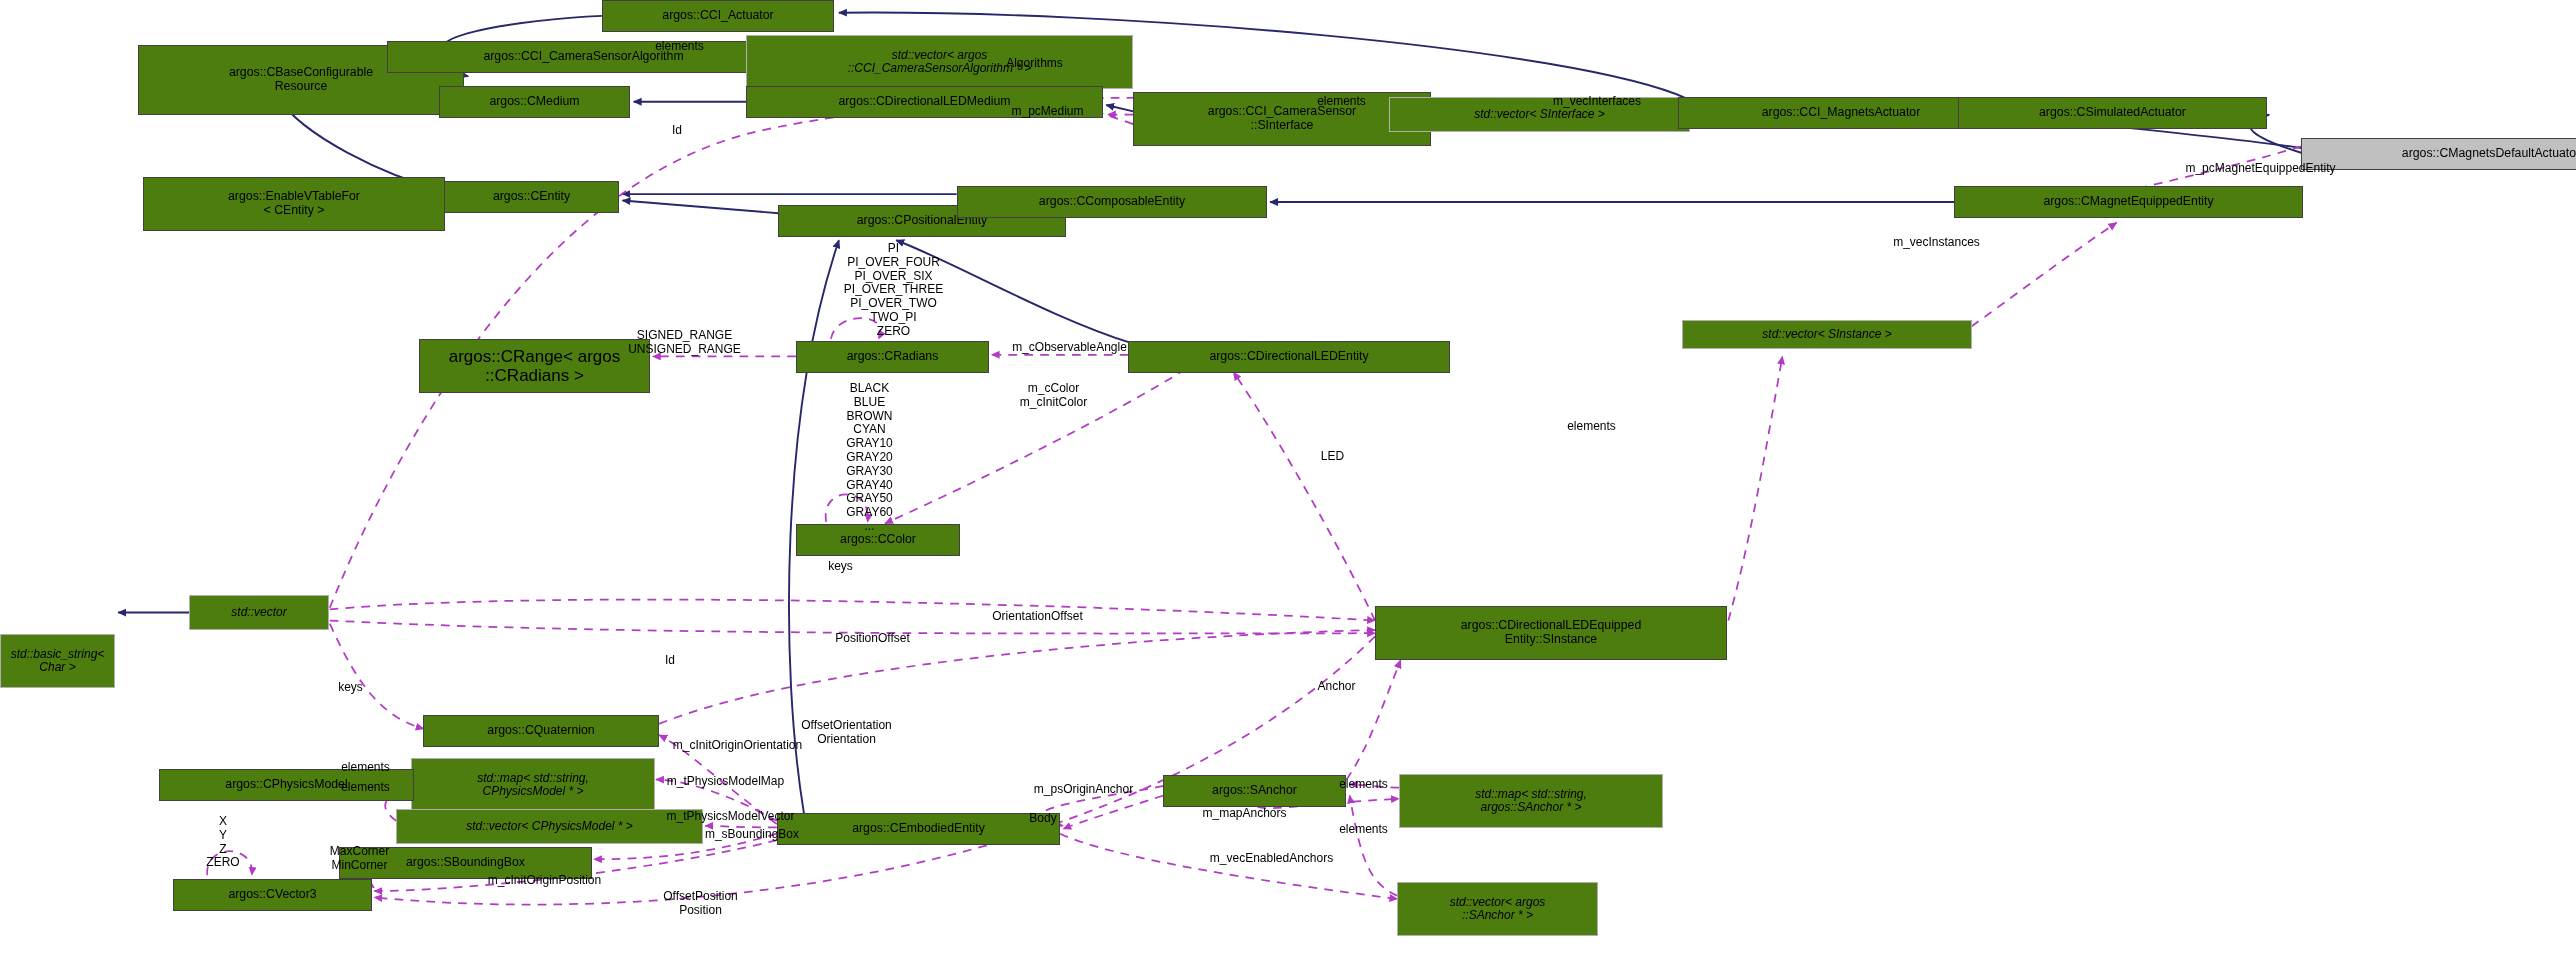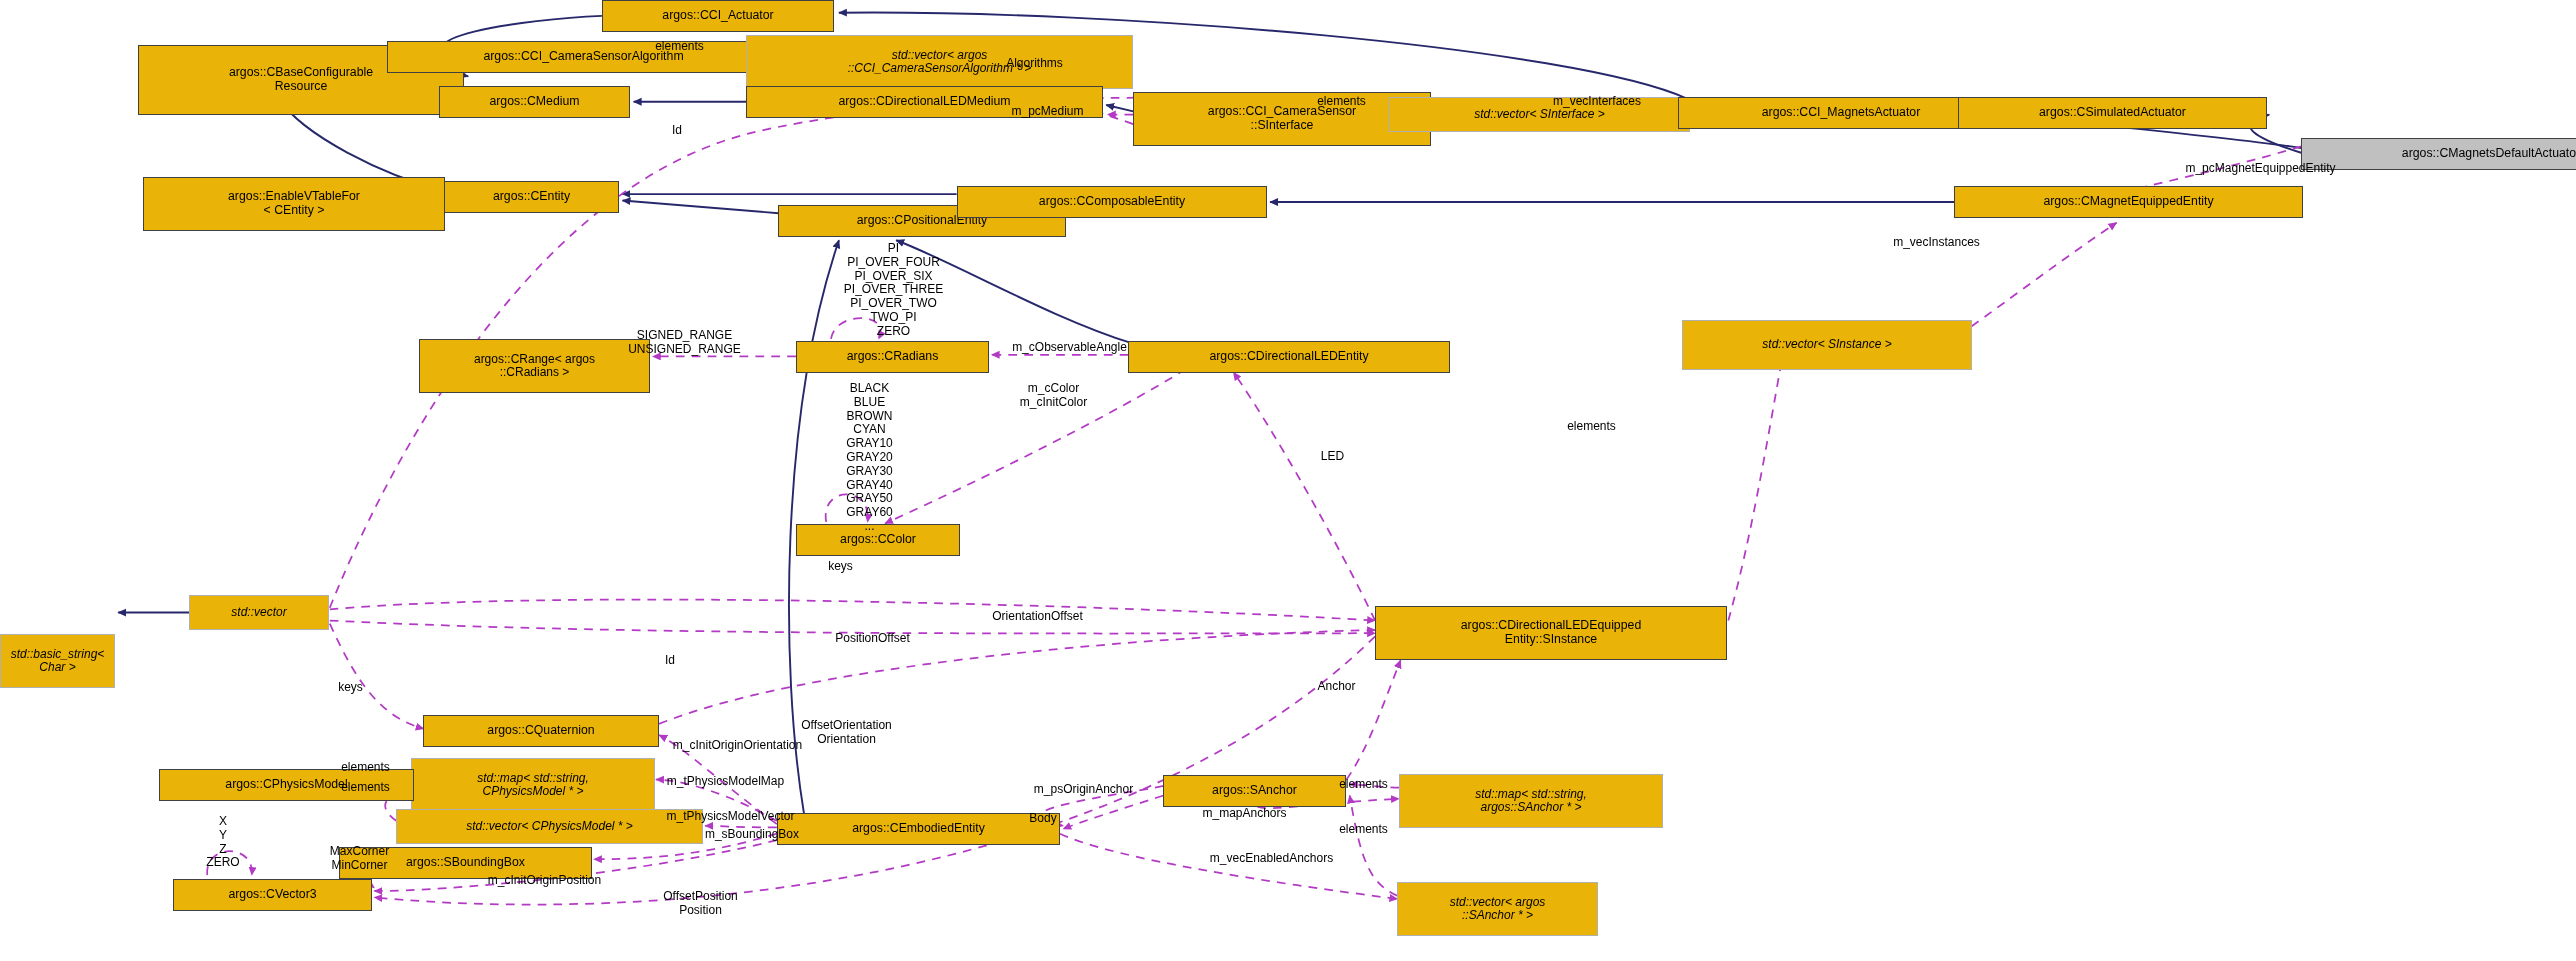--- a/index.html
+++ b/index.html
@@ -14,21 +14,21 @@
   svg#edges{position:absolute;left:0;top:0;width:2576px;height:961px;}
   .node{
     position:absolute;
     box-sizing:border-box;
     display:flex;
     align-items:center;
     justify-content:center;
     text-align:center;
     line-height:1.12;
     white-space:pre;
-    background:#eab308;
+    background:#4d7c0f;
     color:#000000;
     font-size:12px;
     padding:0.8px 3.2px;
   }
   .node.cls{border:1.6px solid #404040;}
   .node.tmpl{border:0.8px solid #b0b0b0;font-size:12px;font-style:italic;}
   .node.cur{border:1.6px solid #404040;background:#c0c0c0;}
   .elabel{
     position:absolute;
     font-size:11.5px;
@@ -123,25 +123,25 @@
       <div class="node tmpl" style="left: 1389px; top: 97px; width: 301px; height: 35px; font-size: 12px; border-color: rgb(176, 176, 176);">std::vector&lt; SInterface &gt;</div>
       <div class="node cls" style="left: 1678px; top: 97px; width: 326px; height: 32px; font-size: 12.3px; border-color: rgb(64, 64, 64);">argos::CCI_MagnetsActuator</div>
       <div class="node cls" style="left: 1958px; top: 97px; width: 309px; height: 32px; font-size: 12.3px; border-color: rgb(64, 64, 64);">argos::CSimulatedActuator</div>
       <div class="node cur" style="left: 2301px; top: 138px; width: 380px; height: 32px; font-size: 12.3px; background: rgb(192, 192, 192); border-color: rgb(64, 64, 64);">argos::CMagnetsDefaultActuator</div>
       <div class="node cls" style="left: 143px; top: 177px; width: 302px; height: 54px; font-size: 12.3px; border-color: rgb(64, 64, 64);">argos::EnableVTableFor
 &lt; CEntity &gt;</div>
       <div class="node cls" style="left: 444px; top: 181px; width: 175px; height: 32px; font-size: 12.3px; border-color: rgb(64, 64, 64);">argos::CEntity</div>
       <div class="node cls" style="left: 778px; top: 205px; width: 288px; height: 32px; font-size: 12.3px; border-color: rgb(64, 64, 64);">argos::CPositionalEntity</div>
       <div class="node cls" style="left: 957px; top: 186px; width: 310px; height: 32px; font-size: 12.3px; border-color: rgb(64, 64, 64);">argos::CComposableEntity</div>
       <div class="node cls" style="left: 1954px; top: 186px; width: 349px; height: 32px; font-size: 12.3px; border-color: rgb(64, 64, 64);">argos::CMagnetEquippedEntity</div>
-      <div class="node cls" style="left: 419px; top: 339px; width: 231px; height: 54px; font-size: 12px; border-color: rgb(64, 64, 64);">argos::CRange&lt; argos
+      <div class="node cls" style="left: 419px; top: 339px; width: 231px; height: 54px; font-size: 17px; border-color: rgb(64, 64, 64);">argos::CRange&lt; argos
 ::CRadians &gt;</div>
       <div class="node cls" style="left: 796px; top: 341px; width: 193px; height: 32px; font-size: 12.3px; border-color: rgb(64, 64, 64);">argos::CRadians</div>
       <div class="node cls" style="left: 1128px; top: 341px; width: 322px; height: 32px; font-size: 12.3px; border-color: rgb(64, 64, 64);">argos::CDirectionalLEDEntity</div>
-      <div class="node tmpl" style="left: 1682px; top: 320px; width: 290px; height: 50px; font-size: 12px; border-color: rgb(176, 176, 176);">std::vector&lt; SInstance &gt;</div>
+      <div class="node tmpl" style="left: 1682px; top: 320px; width: 290px; height: 29px; font-size: 12px; border-color: rgb(176, 176, 176);">std::vector&lt; SInstance &gt;</div>
       <div class="node cls" style="left: 796px; top: 524px; width: 164px; height: 32px; font-size: 12.3px; border-color: rgb(64, 64, 64);">argos::CColor</div>
       <div class="node tmpl" style="left: 0px; top: 586px; width: 115px; height: 54px; font-size: 12px; border-color: rgb(176, 176, 176); margin-top: 48px;">std::basic_string&lt;
 Char &gt;</div>
       <div class="node tmpl" style="left: 189px; top: 595px; width: 140px; height: 35px; font-size: 12px; border-color: rgb(176, 176, 176);">std::vector</div>
       <div class="node cls" style="left: 1375px; top: 606px; width: 352px; height: 54px; font-size: 12.3px; border-color: rgb(64, 64, 64);">argos::CDirectionalLEDEquipped
 Entity::SInstance</div>
       <div class="node cls" style="left: 423px; top: 715px; width: 236px; height: 32px; font-size: 12.3px; border-color: rgb(64, 64, 64);">argos::CQuaternion</div>
       <div class="node tmpl" style="left: 411px; top: 758px; width: 244px; height: 54px; font-size: 12px; border-color: rgb(176, 176, 176);">std::map&lt; std::string,
 CPhysicsModel * &gt;</div>
       <div class="node cls" style="left: 159px; top: 769px; width: 255px; height: 32px; font-size: 12.3px; border-color: rgb(64, 64, 64);">argos::CPhysicsModel</div>

